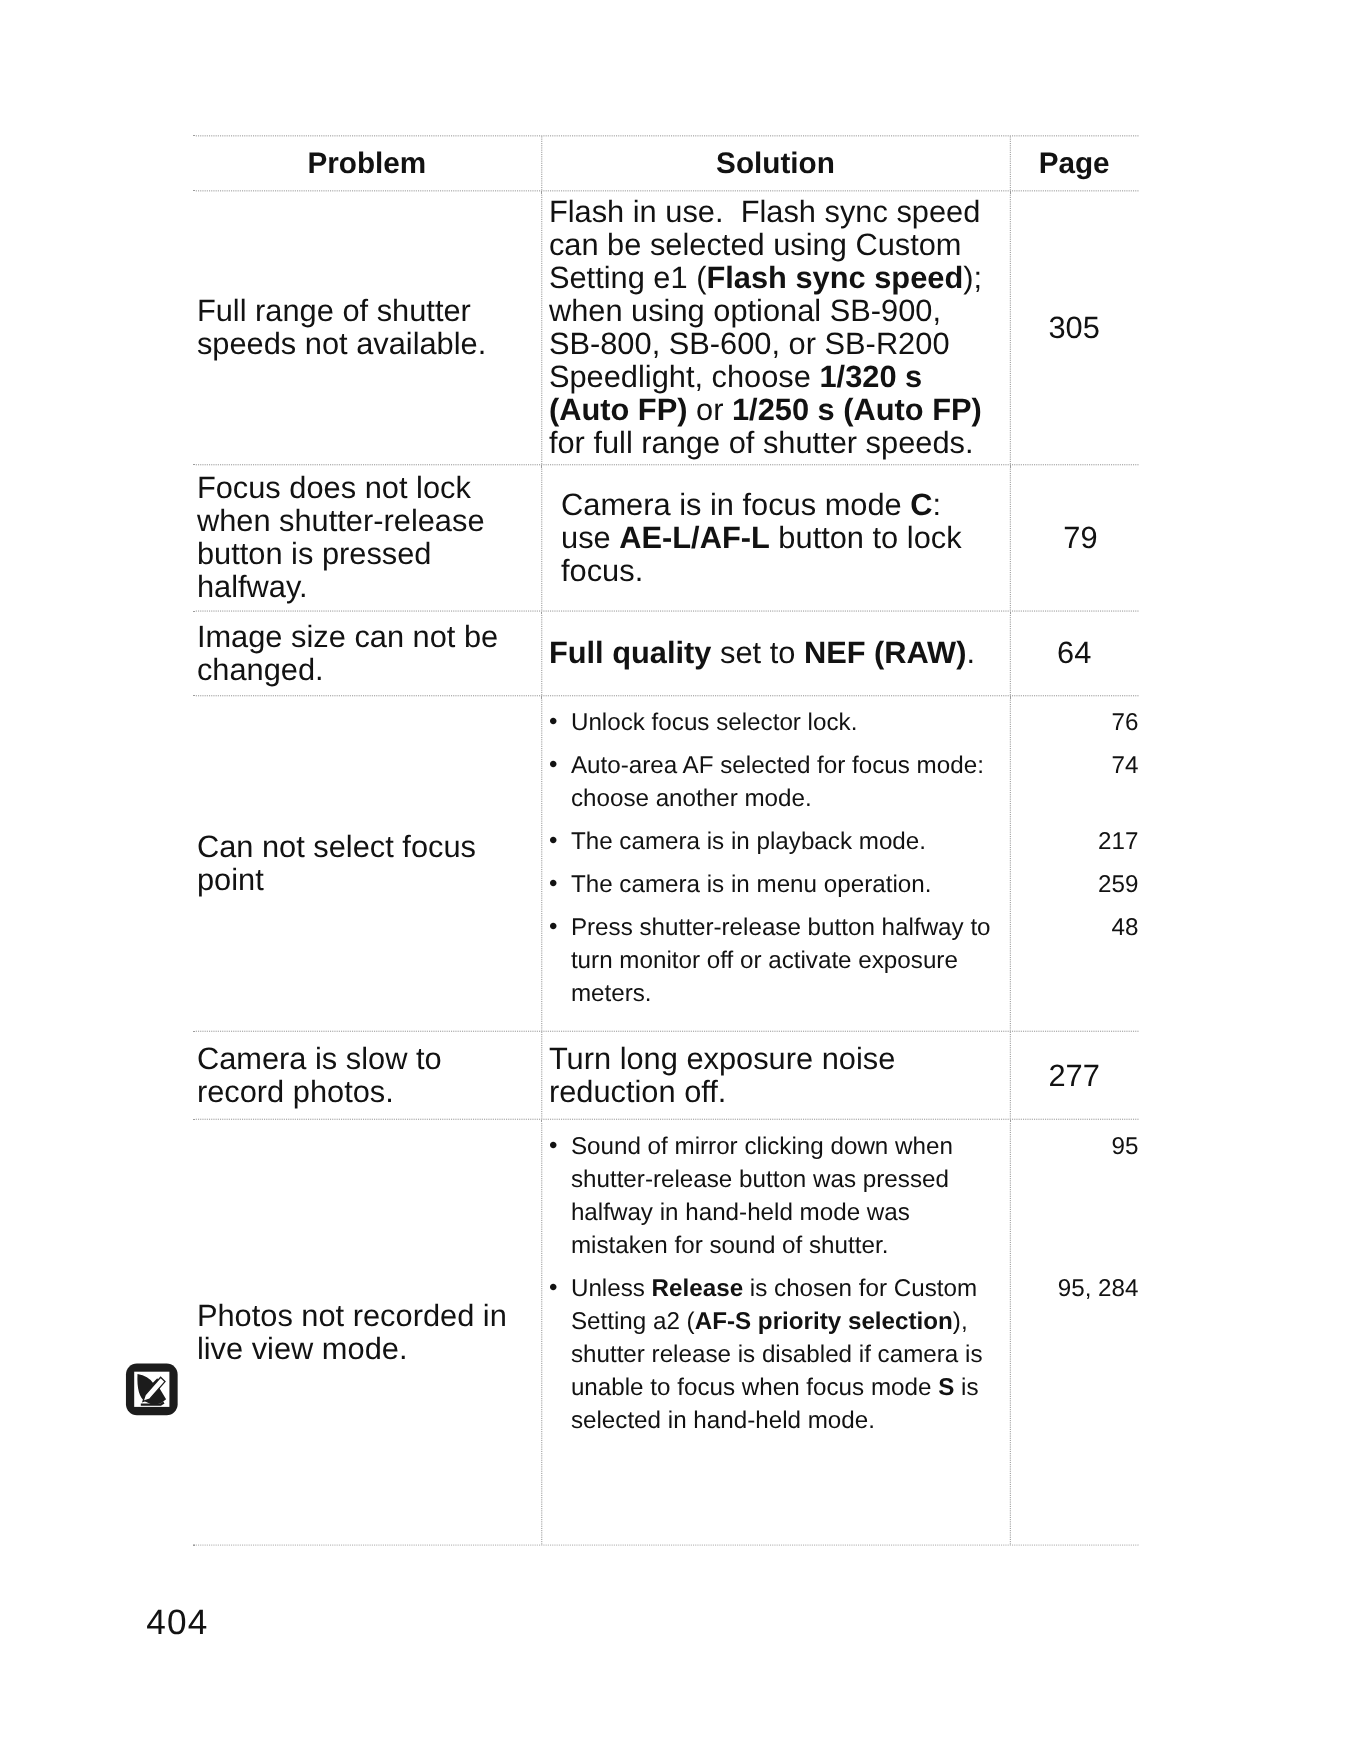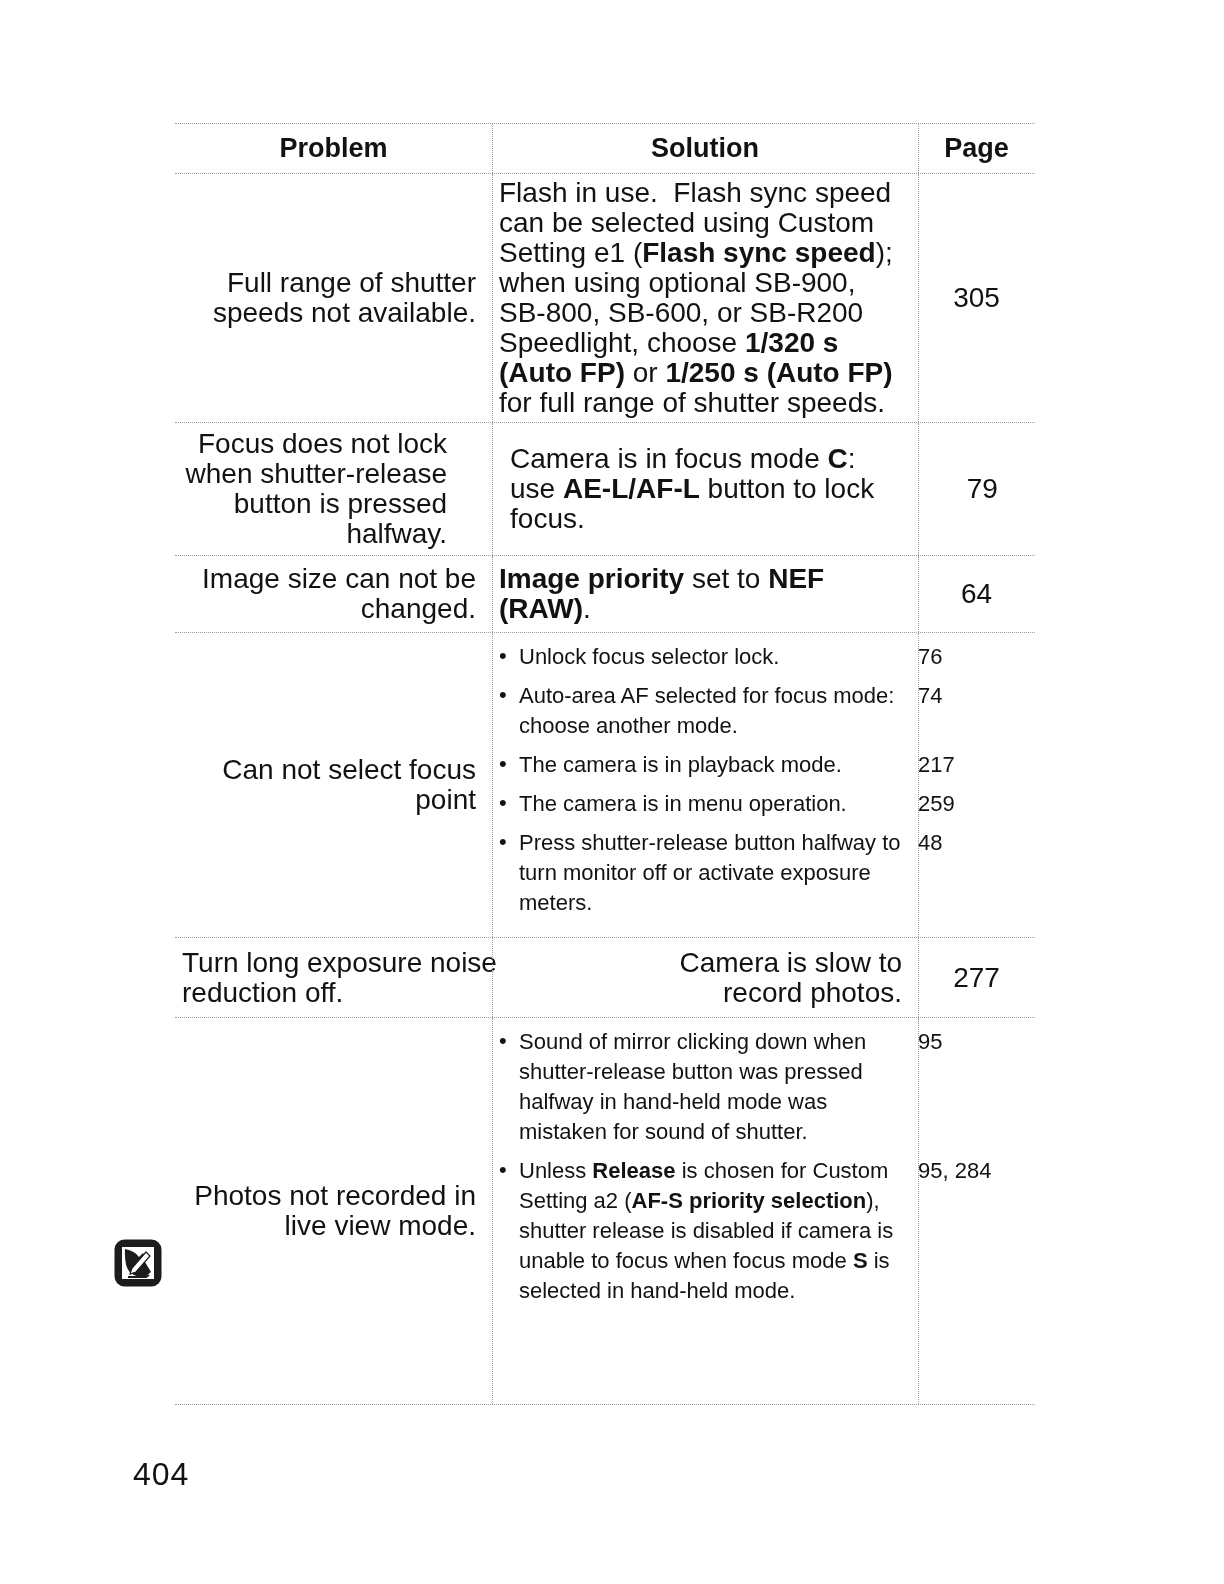--- a/index.html
+++ b/index.html
@@ -36,21 +36,20 @@
     display:flex;align-items:center;justify-content:center;
   }
   .th.c1{width:317px}
   .th.c2{width:426px}
   .th.c3{width:117px}
 
   .cell{font-size:28px;line-height:30px}
   .cell.problem{
     width:317px;display:flex;align-items:center;
     padding:6px 16px 6px 4px;
-    text-align:right;
   }
   .cell.solution{
     width:426px;display:flex;align-items:center;
     padding:4px 13px 4px 7px;
     white-space:pre-wrap;
   }
   .cell.pageref{
     width:117px;display:flex;align-items:center;justify-content:center;
   }
   .bullets{
@@ -58,21 +57,21 @@
     padding-top:9px;padding-bottom:4px;
   }
   .bullet-row{display:flex;margin-bottom:9px}
   .bullet-text{
     flex:0 0 426px;position:relative;
     padding:0 14px 0 27px;
     font-size:22px;line-height:30px;
   }
   .bullet-marker{position:absolute;left:7px;top:-1px}
   .bullet-page{
-    flex:1;text-align:left;
+    flex:1;text-align:right;
     font-size:22px;line-height:30px;
   }
   .b{font-weight:700}
 
   
   .chapter-icon{
     position:absolute;left:113px;top:1238px;width:50px;height:50px;
   }
   
   .folio{
@@ -109,21 +108,21 @@
           </div>
           <div class="cell solution"><div><span>Camera is in focus mode </span><span class="b">C</span><span>: use </span><span class="b">AE-L/AF-L</span><span> button to lock focus.</span></div></div>
           <div class="cell pageref">79</div>
           <div class="vline vl-1"></div>
           <div class="vline vl-2"></div>
         </div>
         <div class="trow" style="min-height: 77px;">
           <div class="cell problem">
             <span>Image size can not be changed.</span>
           </div>
-          <div class="cell solution"><div><span class="b">Image priority</span><span> set to </span><span class="b">NEF (RAW)</span><span>.</span></div></div>
+          <div class="cell solution"><div><span class="b">Full quality</span><span> set to </span><span class="b">NEF (RAW)</span><span>.</span></div></div>
           <div class="cell pageref">64</div>
           <div class="vline vl-1"></div>
           <div class="vline vl-2"></div>
         </div>
         <div class="trow" style="min-height: 305px;">
           <div class="cell problem">
             <span>Can not select focus point</span>
           </div>
           <div class="bullets">
             <div class="bullet-row">
@@ -144,24 +143,24 @@
             </div>
             <div class="bullet-row">
               <div class="bullet-text"><span class="bullet-marker">•</span><span>Press shutter-release button halfway to turn monitor off or activate exposure meters.</span></div>
               <div class="bullet-page">48</div>
             </div>
           </div>
           <div class="vline vl-1"></div>
           <div class="vline vl-2"></div>
         </div>
         <div class="trow" style="min-height: 80px;">
-          <div class="cell solution"><div><span>Turn long exposure noise reduction off.</span></div></div>
           <div class="cell problem">
             <span>Camera is slow to record photos.</span>
           </div>
+          <div class="cell solution"><div><span>Turn long exposure noise reduction off.</span></div></div>
           <div class="cell pageref">277</div>
           <div class="vline vl-1"></div>
           <div class="vline vl-2"></div>
         </div>
         <div class="trow" style="min-height: 387px;">
           <div class="cell problem">
             <span>Photos not recorded in live view mode.</span>
           </div>
           <div class="bullets">
             <div class="bullet-row">

